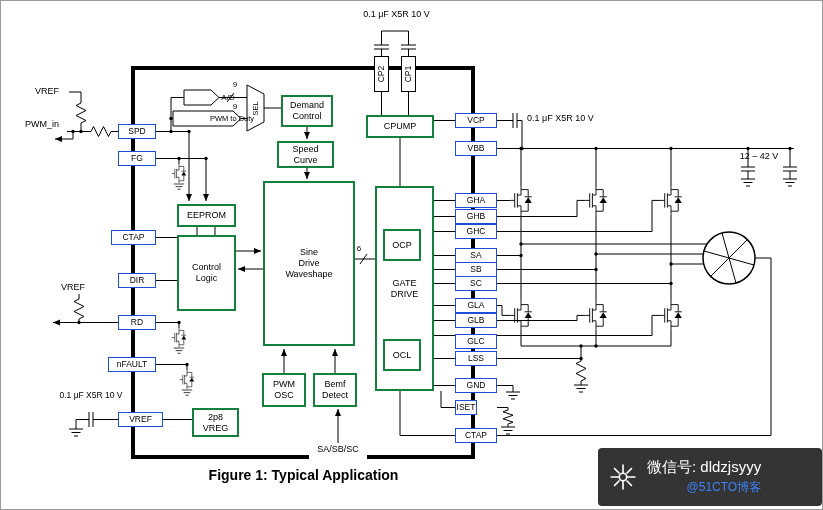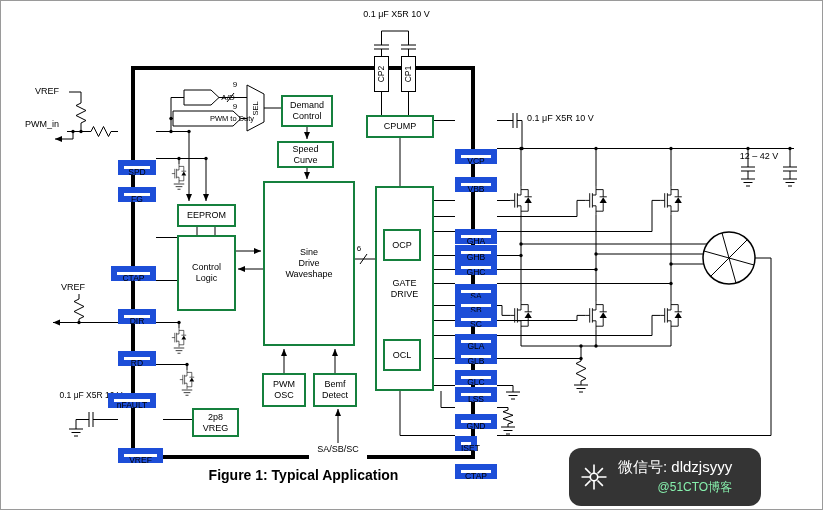--- a/index.html
+++ b/index.html
@@ -5,43 +5,43 @@
 <style>
   html,body{margin:0;padding:0;background:#fff;}
   .canvas{
     position:relative;width:823px;height:510px;background:#fff;
     border:1px solid #9a9a9a;box-sizing:border-box;overflow:hidden;
     font-family:"Liberation Sans","DejaVu Sans",sans-serif;color:#000;
   }
   .ic{position:absolute;left:130px;top:65px;width:344px;height:393px;
       border:4px solid #000;box-sizing:border-box;background:transparent;z-index:1;}
   svg.wires{position:absolute;left:0;top:0;z-index:2;}
-  .pin{position:absolute;z-index:5;background:#fff;border:6px solid #1d4ed8;height:15px;
-       font-size:8.5px;line-height:13px;text-align:center;box-sizing:border-box;margin-top:36px;}
+  .pin{position:absolute;z-index:5;background:#fff;border:1px solid #1d4ed8;height:15px;
+       font-size:8.5px;line-height:13px;text-align:center;box-sizing:border-box;}
   .vpin{position:absolute;z-index:5;background:#fff;border:1px solid #000;box-sizing:border-box;
         width:15px;height:36px;display:flex;align-items:center;justify-content:center;}
   .vpin span{transform:rotate(-90deg);font-size:8.5px;white-space:nowrap;}
   .block{position:absolute;z-index:4;background:#fff;border:2px solid #15803d;box-sizing:border-box;
          display:flex;align-items:center;justify-content:center;text-align:center;
          font-size:9px;line-height:1.2;white-space:pre-line;}
   .flaglabel{position:absolute;z-index:4;display:flex;align-items:center;justify-content:center;
              font-size:8px;text-align:center;background:transparent;padding-left:29px;}
   .sel-label{position:absolute;left:243px;top:92px;width:22px;height:30px;z-index:4;
              display:flex;align-items:center;justify-content:center;}
   .sel-label span{transform:rotate(-90deg);font-size:7.5px;}
   .lbl{position:absolute;z-index:4;font-size:9px;background:transparent;}
   .lbl.center{text-align:center;}
   .lbl.boxedwhite{background:#fff;z-index:5;}
   .caption{position:absolute;left:130px;top:466px;width:345px;z-index:4;
            font-weight:bold;font-size:14px;text-align:center;}
-  .wm{position:absolute;left:568px;top:447px;width:192px;height:58px;z-index:6;
-      background:rgba(35,35,35,.92);border-radius:12px;display:flex;align-items:center;
+  .wm{position:absolute;left:597px;top:447px;width:224px;height:58px;z-index:6;
+      background:rgba(35,35,35,.92);border-radius:4px;display:flex;align-items:center;
       gap:9px;padding:0 10px;box-sizing:border-box;color:#fff;}
   .wm-line1{font-size:15px;}
-  .wm-line2{font-size:12px;color:#86efac;text-align:right;margin-top:2px;}
+  .wm-line2{font-size:12px;color:#3b82f6;text-align:right;margin-top:2px;}
 </style>
 </head>
 <body>
 
 <div class="canvas">
 
   <svg class="wires" width="823" height="510" viewBox="0 0 823 510">
     <defs>
       <marker id="ma" refX="7" refY="3" markerWidth="8" markerHeight="8" orient="auto" markerUnits="userSpaceOnUse">
         <path d="M0,0 L7,3 L0,6 Z" fill="#000"></path>

